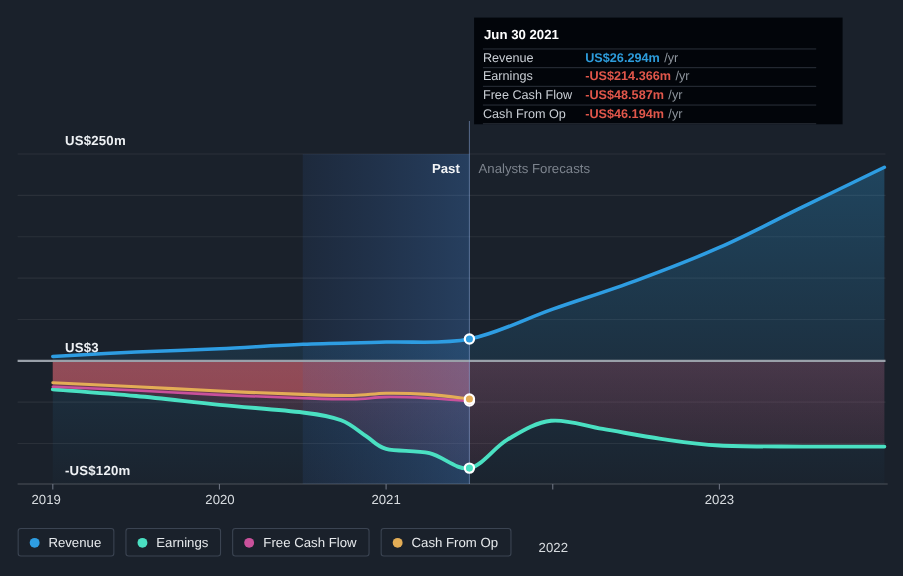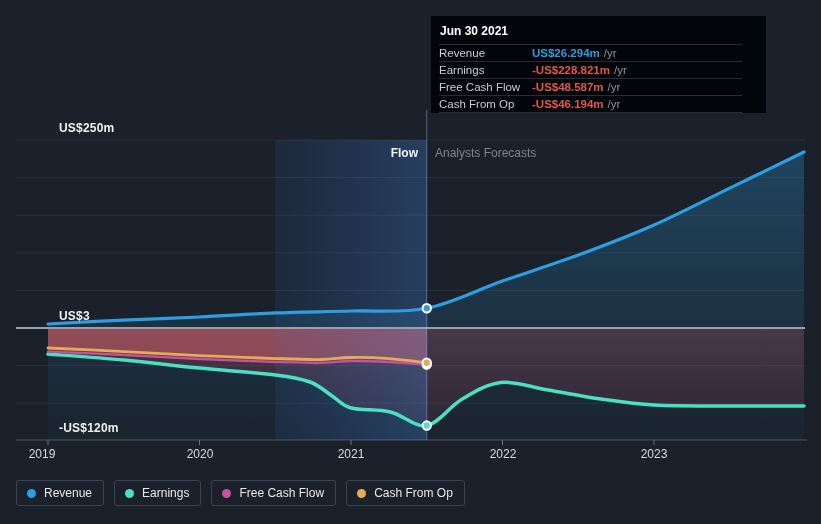--- a/index.html
+++ b/index.html
@@ -3,21 +3,21 @@
 <meta charset="utf-8">
 <title></title>
 <style>
   html,body{margin:0;padding:0;background:#11161f;}
   .stage{position:relative;width:821px;height:524px;background:#1a212b;overflow:hidden;
          font-family:"Liberation Sans",sans-serif;-webkit-font-smoothing:antialiased;}
   svg{position:absolute;left:0;top:0;}
   .ylabel{position:absolute;left:22px;font-size:12px;font-weight:bold;color:#eef1f4;letter-spacing:.2px;margin-left:37px;}
   .yl-250{top:121px;} .yl-0{top:309px;} .yl-n150{top:421px;}
   .xlabel{position:absolute;top:447px;width:60px;text-align:center;font-size:12px;color:#d7dbdf;}
-  .xt0{left:12px;} .xt1{left:170px;} .xt2{left:321px;} .xt3{left:473px;} .xt4{left:624px;}
+  .xt0{left:12px;} .xt1{left:170px;} .xt2{left:321px;} .xt3{left:473px;margin-top:44px;} .xt4{left:624px;}
   .past-label{position:absolute;top:146px;left:268px;width:150px;text-align:right;
               font-size:12px;font-weight:bold;color:#f2f4f6;}
   .forecast-label{position:absolute;top:146px;left:435px;font-size:12px;color:#7d848e;}
   .tooltip{position:absolute;left:431px;top:16px;width:335px;background:#02050a;
            padding:5px 24px 0 8px;box-sizing:border-box;z-index:5;}
   .tt-title{font-size:12px;font-weight:bold;color:#ffffff;padding:3px 0 6px 1px;}
   .tt-row{display:flex;align-items:center;height:16px;border-top:1px solid #272d36;
           font-size:11.5px;}
   .tt-row:last-child{border-bottom:1px solid #272d36;}
   .tt-label{width:93px;color:#c9ced4;}
@@ -88,39 +88,39 @@
         <circle cx="426.75" cy="362.737888" r="4.2" fill="#e3ad56" stroke="#ffffff" stroke-width="2"></circle>
         <circle cx="426.75" cy="425.566736" r="4.2" fill="#4ae0c2" stroke="#ffffff" stroke-width="2"></circle>
         <circle cx="426.75" cy="308.22691199999997" r="4.2" fill="#2e9de2" stroke="#ffffff" stroke-width="2"></circle>
       </g>
   </svg>
 
   <div class="ylabel yl-250">US$250m</div>
   <div class="ylabel yl-0">US$3</div>
   <div class="ylabel yl-n150">-US$120m</div>
 
-  <div class="past-label">Flow</div>
+  <div class="past-label">Past</div>
   <div class="forecast-label">Analysts Forecasts</div>
 
   <div class="xlabel xt0">2019</div>
   <div class="xlabel xt1">2020</div>
   <div class="xlabel xt2">2021</div>
   <div class="xlabel xt3">2022</div>
   <div class="xlabel xt4">2023</div>
 
   <div class="tooltip">
     <div class="tt-title">Jun 30 2021</div>
     <div class="tt-row">
       <span class="tt-label">Revenue</span>
       <span class="tt-value" style="color: rgb(45, 156, 219);">US$26.294m</span>
       <span class="tt-suffix">/yr</span>
     </div>
     <div class="tt-row">
       <span class="tt-label">Earnings</span>
-      <span class="tt-value" style="color: rgb(225, 87, 75);">-US$228.821m</span>
+      <span class="tt-value" style="color: rgb(225, 87, 75);">-US$214.366m</span>
       <span class="tt-suffix">/yr</span>
     </div>
     <div class="tt-row">
       <span class="tt-label">Free Cash Flow</span>
       <span class="tt-value" style="color: rgb(225, 87, 75);">-US$48.587m</span>
       <span class="tt-suffix">/yr</span>
     </div>
     <div class="tt-row">
       <span class="tt-label">Cash From Op</span>
       <span class="tt-value" style="color: rgb(225, 87, 75);">-US$46.194m</span>

